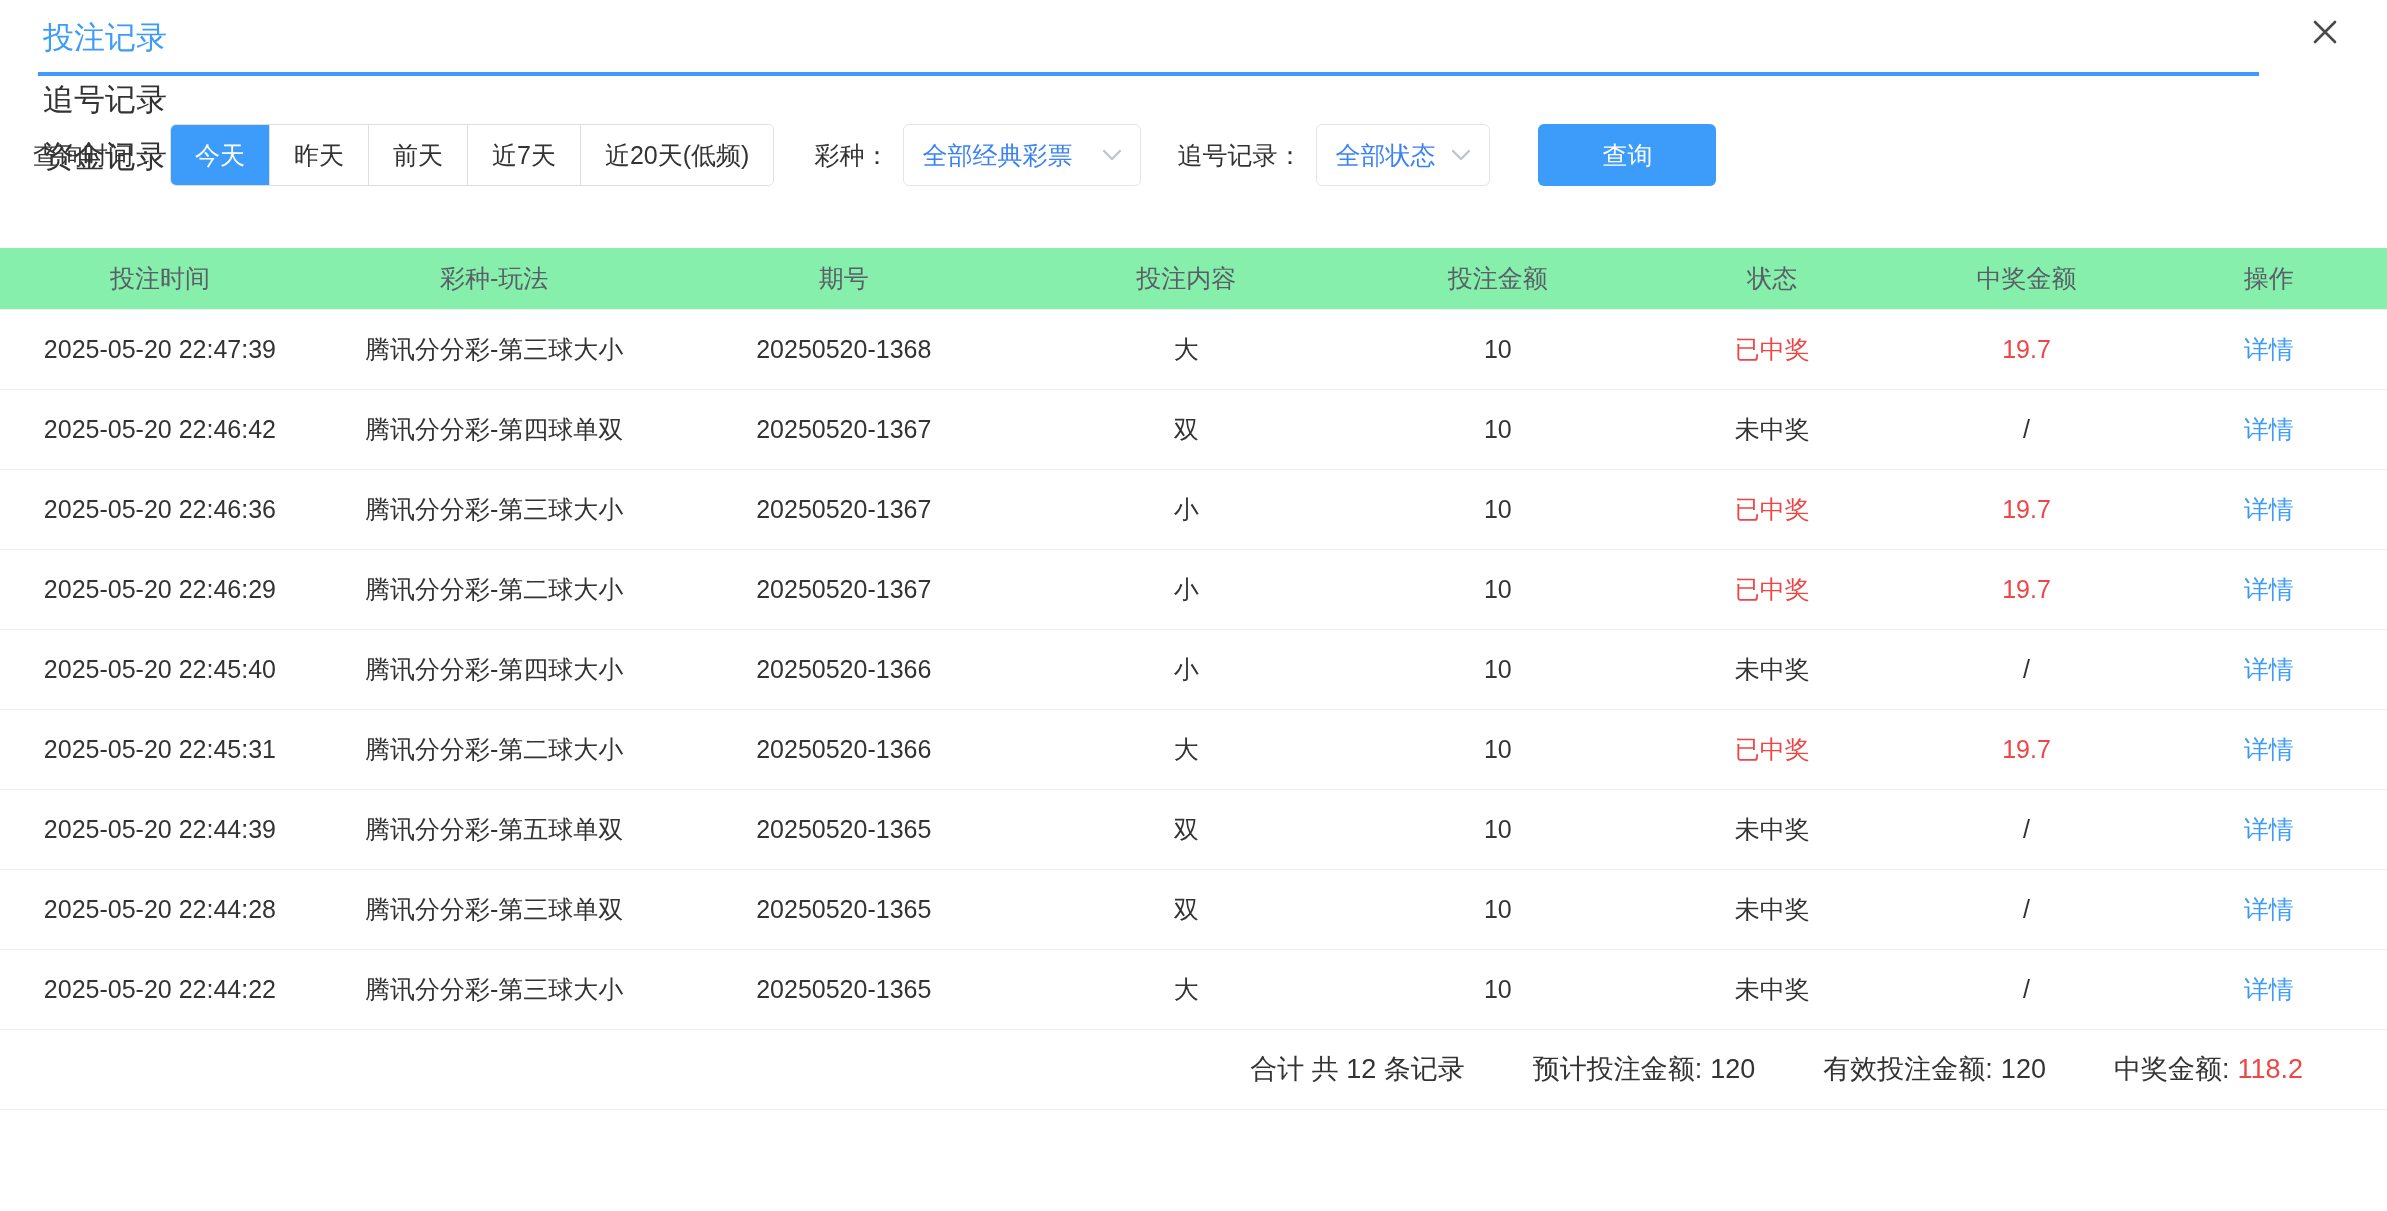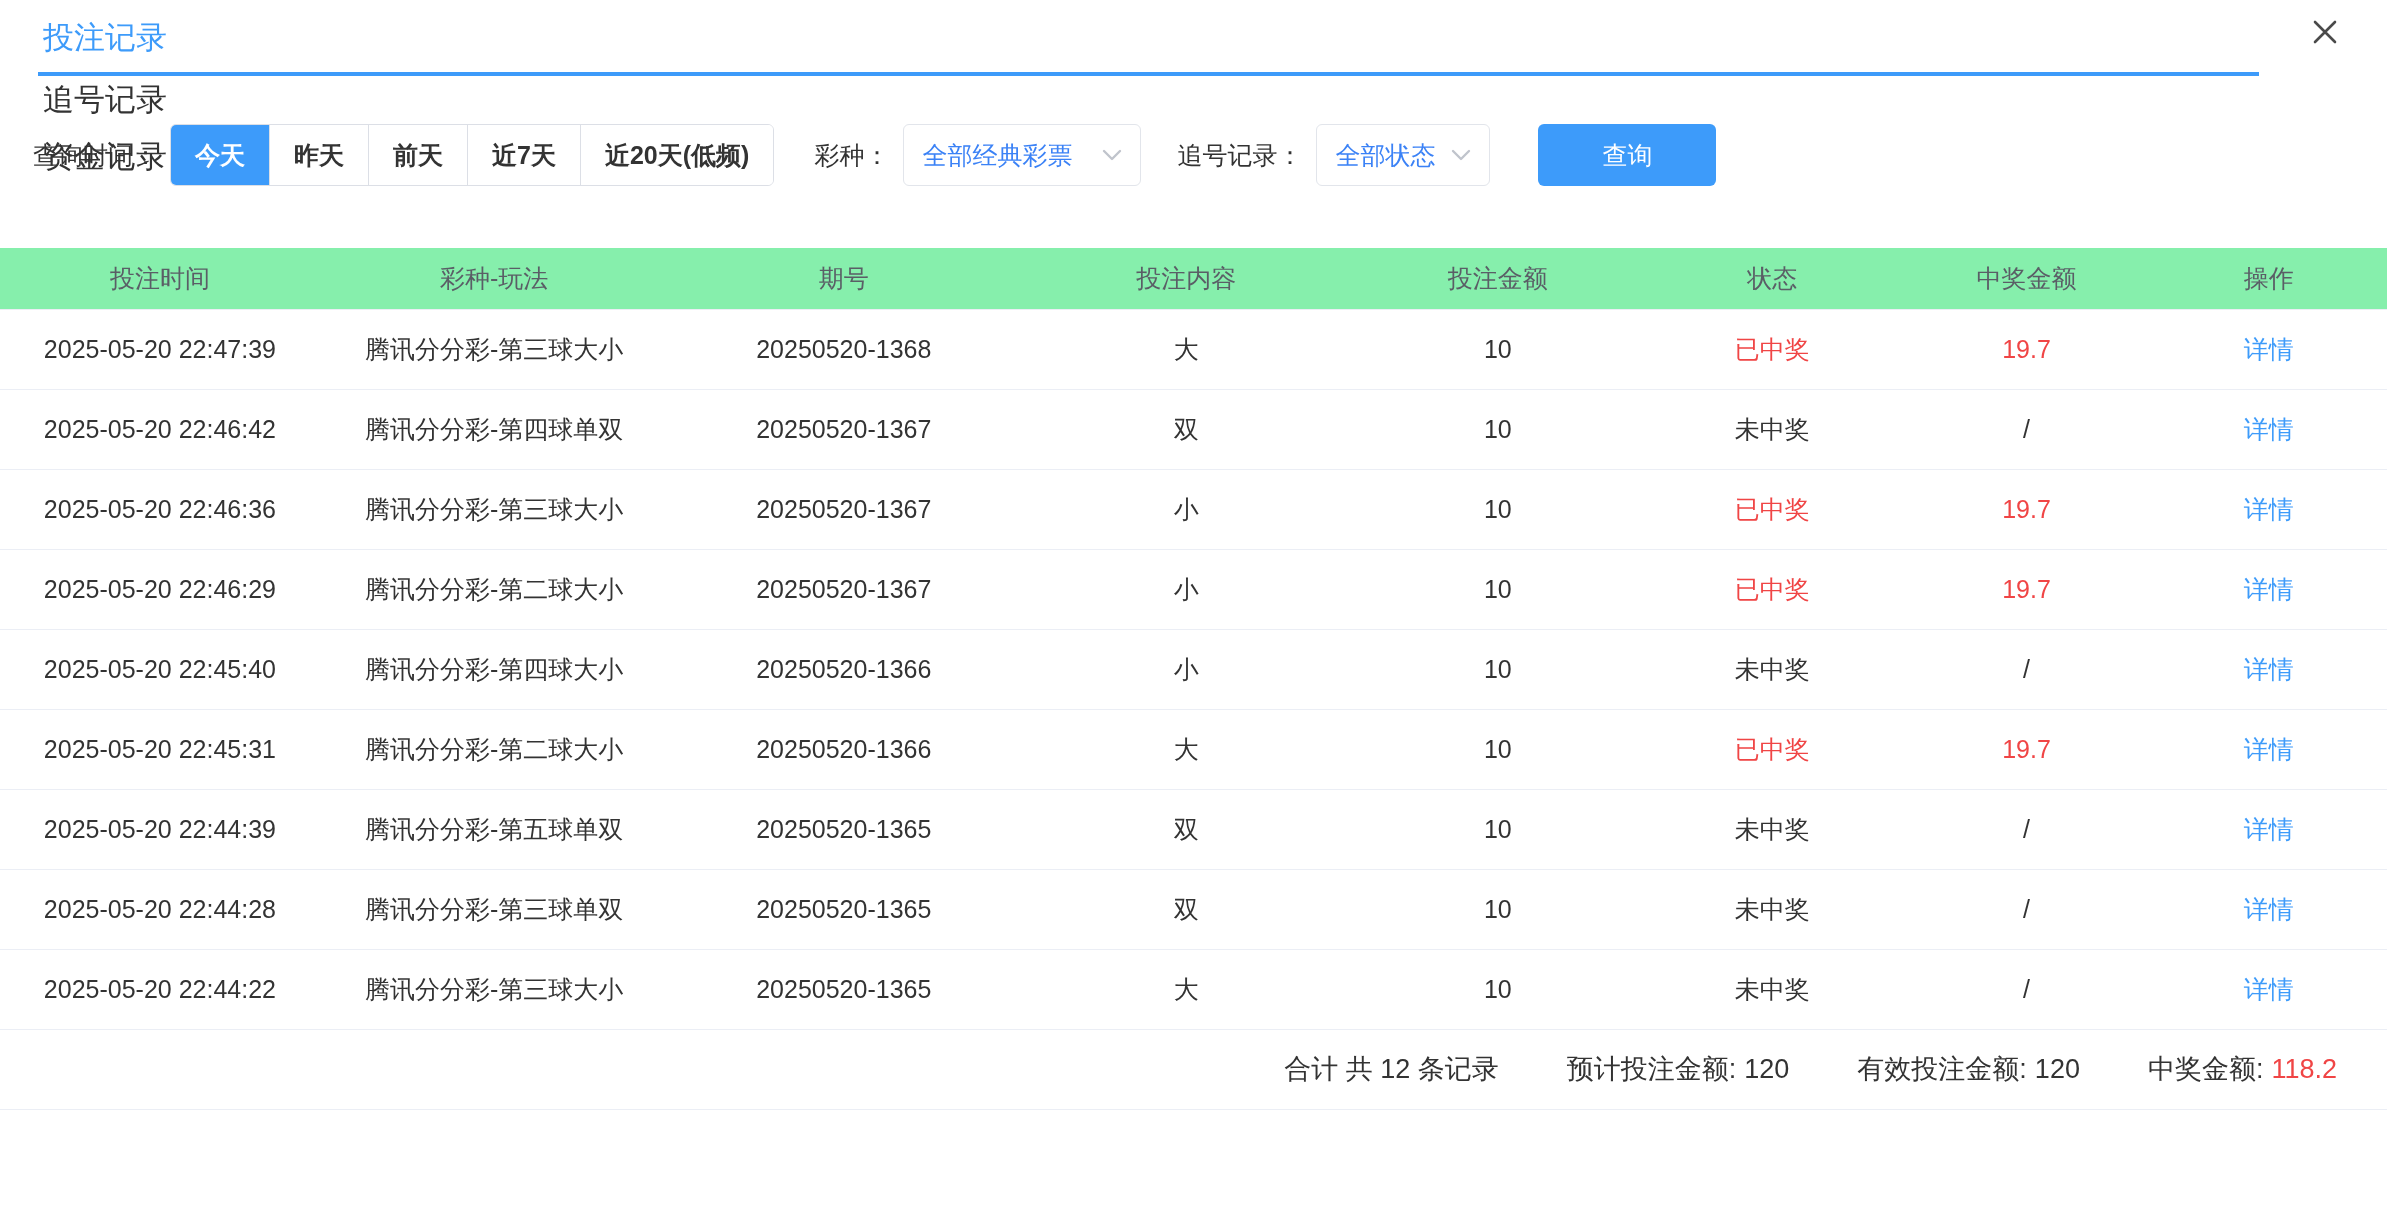--- a/index.html
+++ b/index.html
@@ -30,21 +30,21 @@
 
   
   .filters { display:flex; align-items:center; margin:52px 0 0 33px; height:62px; }
   .flabel { font-size:25px; color:#333; white-space:nowrap; }
   .btn-group {
     display:inline-flex; height:62px; margin-left:12px;
     border:1px solid var(--control-border); border-radius:6px; overflow:hidden; background:#fff;
   }
   .btn-group .opt {
     display:flex; align-items:center; padding:0 24px; font-size:25px; color:#333;
-    background:#fff; border-left:1px solid var(--control-border); cursor:pointer; white-space:nowrap;font-weight:bold;
+    background:#fff; border-left:1px solid var(--control-border); cursor:pointer; white-space:nowrap;
   }
   .btn-group .opt:first-child { border-left:none; }
   .btn-group .opt.active { background:var(--accent); color:#fff; }
   .flabel.gap-lg { margin-left:40px; }
   .flabel.gap-md { margin-left:36px; }
   .select {
     display:inline-flex; align-items:center; justify-content:space-between;
     height:62px; margin-left:14px; padding:0 18px;
     border:1px solid #e2e5eb; border-radius:6px; cursor:pointer; background:#fff;
   }
@@ -68,21 +68,21 @@
     height:80px; text-align:center; font-size:25px; color:#333;
     border-bottom:1px solid var(--border-light); white-space:nowrap; overflow:hidden;
   }
   tbody tr.highlighted { background:var(--row-highlight); }
   .red { color:var(--danger); }
   .detail-link { color:var(--accent); cursor:pointer; text-decoration:none; }
 
   
   .summary {
     display:flex; align-items:center; justify-content:flex-end; gap:68px;
-    height:80px; padding-right:50px; font-size:27px; color:#333;
+    height:80px; padding-right:84px; font-size:27px; color:#333;
     border-bottom:1px solid var(--border-light);
   }
   .summary .item { white-space:nowrap; }
   .summary .val { margin-left:8px; }
 </style>
 </head>
 <body>
 
 <div class="panel">
 

